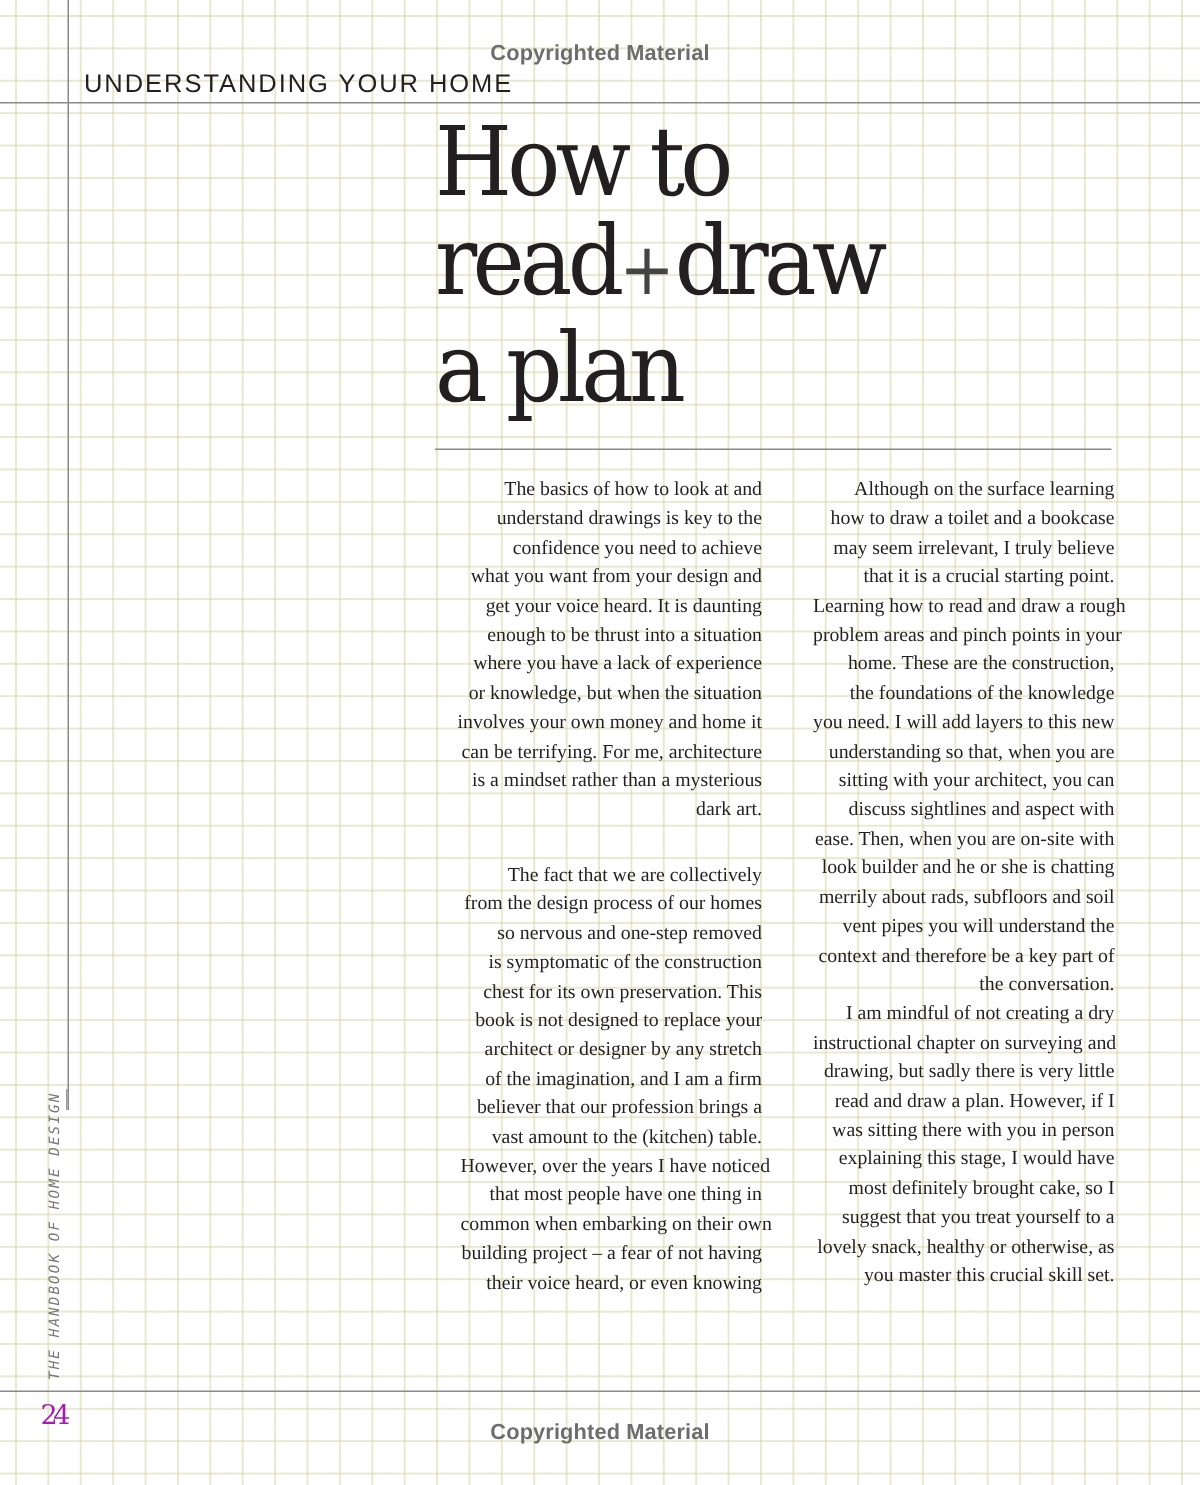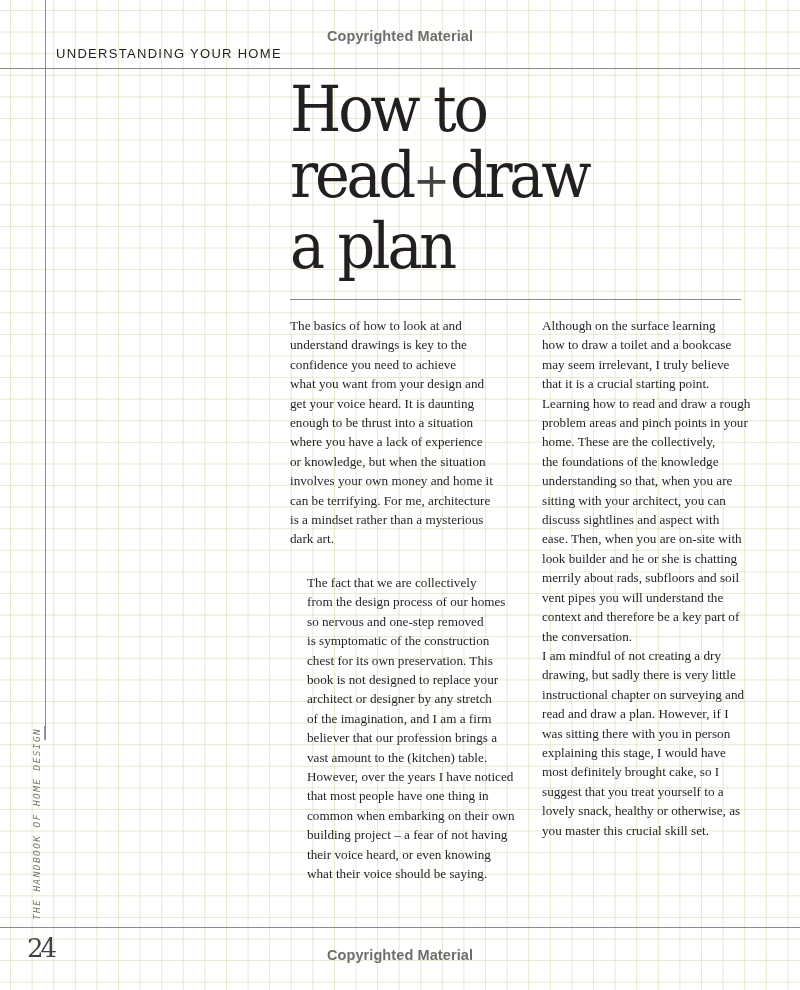--- a/index.html
+++ b/index.html
@@ -16,52 +16,52 @@
   }
   .rule-h { position: absolute; height: 1px; background: #8a8a8a; }
   .rule-v { position: absolute; width: 1px; background: #8a8a8a; }
   .watermark {
     position: absolute; left: 0; width: 800px; text-align: center;
     font-family: "Liberation Sans", sans-serif; font-weight: bold;
     font-size: 14.5px; color: #6d6d6d; letter-spacing: 0.1px;
   }
   .section-label {
     position: absolute; left: 56px; top: 46px;
-    font-family: "Liberation Sans", sans-serif; font-size: 13px;
+    font-family: "Liberation Sans", sans-serif; font-size: 17px;
     letter-spacing: 1.3px; color: #231f20;
   }
   .title {
     position: absolute; left: 290px; top: 76px; margin: 0;
     font-family: "DejaVu Serif", serif; font-weight: normal;
     font-size: 64px; line-height: 66px; letter-spacing: -3.5px;
     color: #231f20; transform: scaleX(0.92); transform-origin: left top;
   }
   .title .plus { font-weight: 200; color: #444; font-size: 48px; letter-spacing: 0; }
   .body-col {
     position: absolute; top: 316px; width: 218px;
     font-family: "Liberation Serif", serif; font-size: 13.2px;
     line-height: 19.4px; color: #231f20;
   }
   .body-col p { margin: 0; }
   .body-col p.indent { text-indent: 17px; }
-  .body-col .ln { display: block; white-space: nowrap; }
+  .body-col .ln { display: block; white-space: nowrap; text-align: right; }
   .col-left { left: 290px; }
   .col-right { left: 525px; }
   .side-label {
     position: absolute; left: 31px; top: 920px;
     transform: rotate(-90deg); transform-origin: left top;
     font-family: "DejaVu Sans Mono", monospace; font-style: italic;
     font-size: 9.5px; letter-spacing: 1.4px; color: #777;
     white-space: nowrap;
   }
   .side-tick { position: absolute; left: 44px; top: 726px; width: 1px; height: 14px; background: #999; }
   .page-number {
     position: absolute; left: 27px; top: 933px;
-    font-family: "DejaVu Serif", serif; font-size: 26px; letter-spacing: -3px;
-    color: #404040;
+    font-family: "DejaVu Serif", serif; font-size: 18px; letter-spacing: -3px;
+    color: #a21caf;
   }
 </style>
 </head>
 <body>
 
 <div class="watermark" style="top:28px;">Copyrighted Material</div>
 <div class="watermark" style="top:947px;">Copyrighted Material</div>
 
 <div class="rule-h" style="left:0; top:68px; width:800px;"></div>
 <div class="rule-v" style="left:45px; top:0; height:740px;"></div>
@@ -100,47 +100,47 @@
       <span class="ln">book is not designed to replace your</span>
       <span class="ln">architect or designer by any stretch</span>
       <span class="ln">of the imagination, and I am a firm</span>
       <span class="ln">believer that our profession brings a</span>
       <span class="ln">vast amount to the (kitchen) table.</span>
       <span class="ln">However, over the years I have noticed</span>
       <span class="ln">that most people have one thing in</span>
       <span class="ln">common when embarking on their own</span>
       <span class="ln">building project – a fear of not having</span>
       <span class="ln">their voice heard, or even knowing</span>
-      <span class="ln">what their voice should be saying.</span>
     </p>
   </div>
 <div class="body-col col-right" id="col-right">
     <p class="indent">
       <span class="ln" style="text-indent: 17px;">Although on the surface learning</span>
       <span class="ln">how to draw a toilet and a bookcase</span>
       <span class="ln">may seem irrelevant, I truly believe</span>
       <span class="ln">that it is a crucial starting point.</span>
       <span class="ln">Learning how to read and draw a rough</span>
       <span class="ln">problem areas and pinch points in your</span>
-      <span class="ln">home. These are the collectively,</span>
+      <span class="ln">home. These are the construction,</span>
       <span class="ln">the foundations of the knowledge</span>
+      <span class="ln">you need. I will add layers to this new</span>
       <span class="ln">understanding so that, when you are</span>
       <span class="ln">sitting with your architect, you can</span>
       <span class="ln">discuss sightlines and aspect with</span>
       <span class="ln">ease. Then, when you are on-site with</span>
       <span class="ln">look builder and he or she is chatting</span>
       <span class="ln">merrily about rads, subfloors and soil</span>
       <span class="ln">vent pipes you will understand the</span>
       <span class="ln">context and therefore be a key part of</span>
       <span class="ln">the conversation.</span>
     </p>
     <p class="indent">
       <span class="ln" style="text-indent: 17px;">I am mindful of not creating a dry</span>
+      <span class="ln">instructional chapter on surveying and</span>
       <span class="ln">drawing, but sadly there is very little</span>
-      <span class="ln">instructional chapter on surveying and</span>
       <span class="ln">read and draw a plan. However, if I</span>
       <span class="ln">was sitting there with you in person</span>
       <span class="ln">explaining this stage, I would have</span>
       <span class="ln">most definitely brought cake, so I</span>
       <span class="ln">suggest that you treat yourself to a</span>
       <span class="ln">lovely snack, healthy or otherwise, as</span>
       <span class="ln">you master this crucial skill set.</span>
     </p>
   </div>
 

